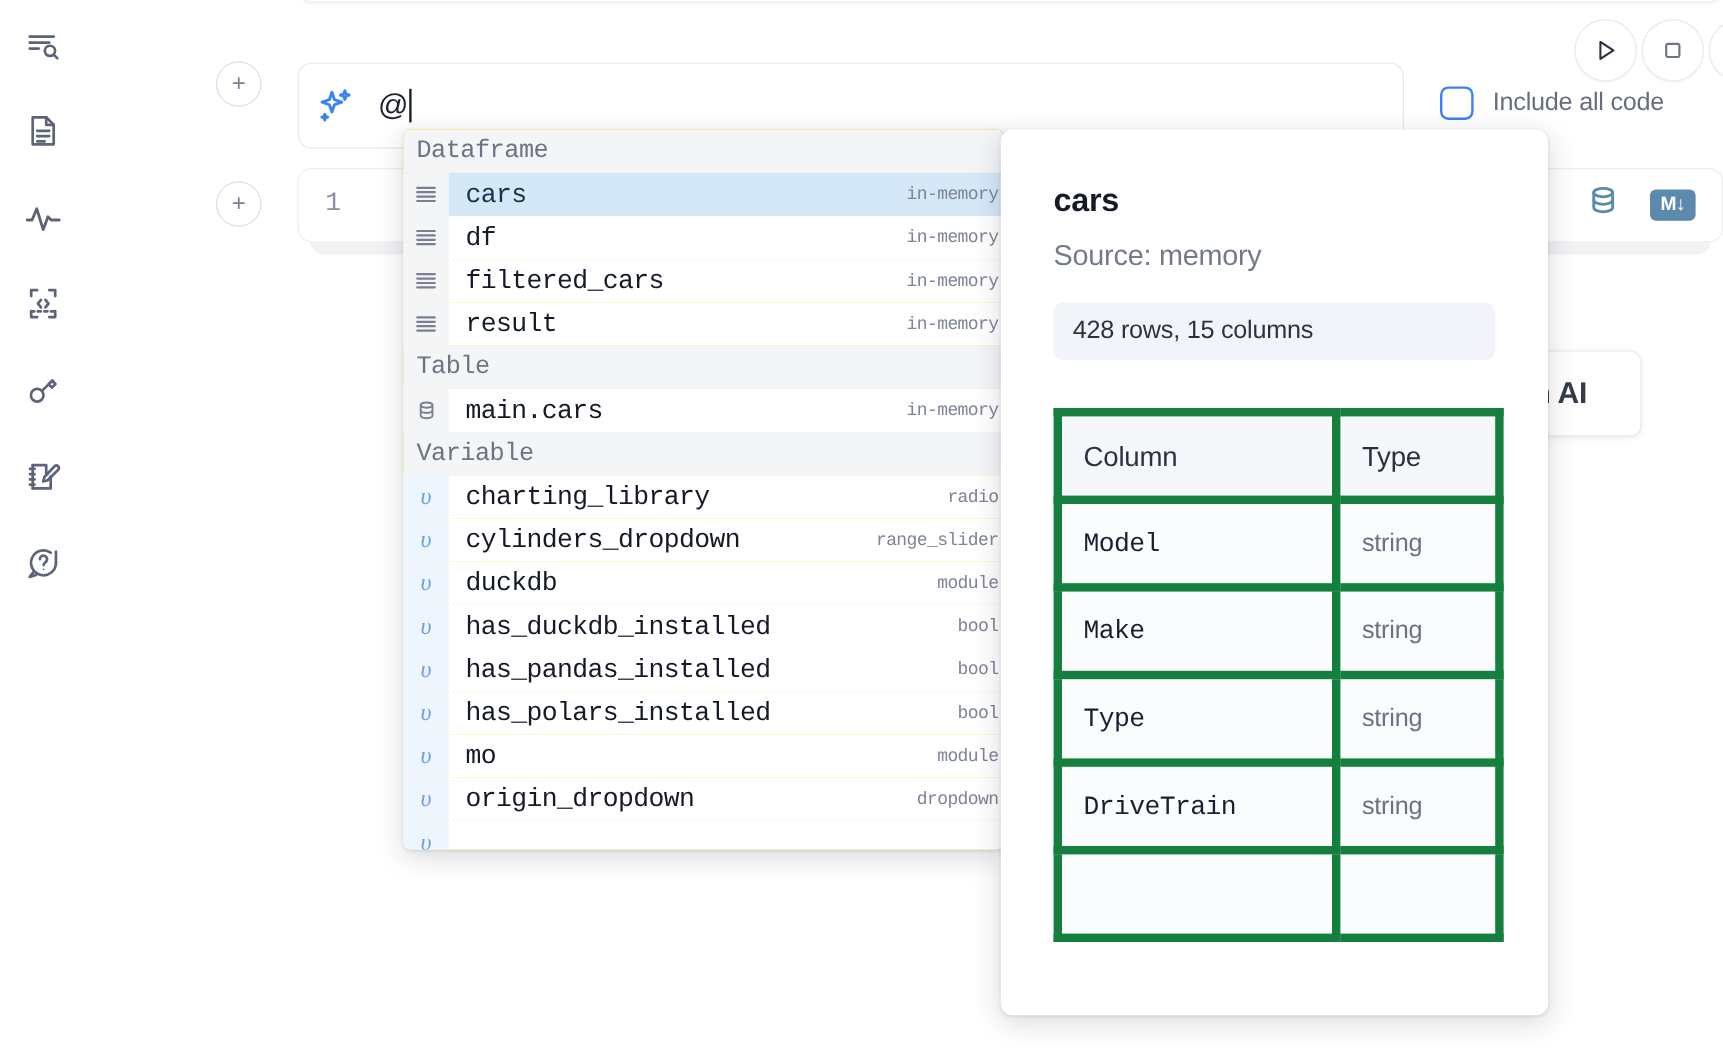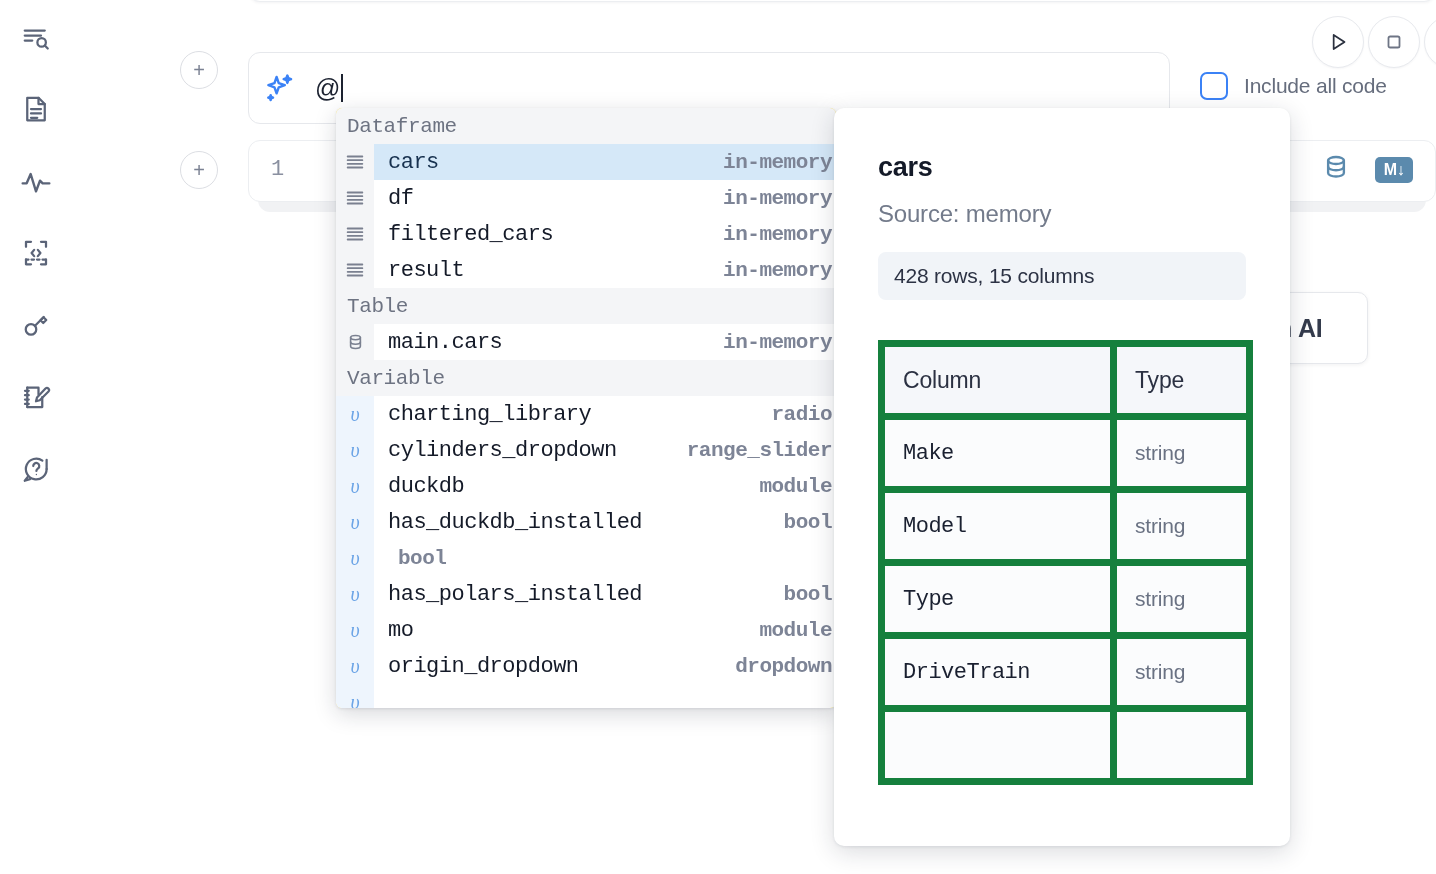--- a/index.html
+++ b/index.html
@@ -238,27 +238,26 @@
   .ac-name {
     font-family: "Liberation Mono", monospace;
     font-size: 22px;
     color: #141a28;
     letter-spacing: -0.5px;
     white-space: nowrap;
   }
   .ac-row.sel .ac-name { color: #17314f; }
   .ac-meta {
     font-family: "Liberation Mono", monospace;
-    font-size: 21px;
+    font-size: 15px;
     color: #7d8496;
     letter-spacing: -0.5px;
     white-space: nowrap;
     flex: 0 0 auto;
     margin-left: 10px;
-    font-weight: bold;
   }
 
   
   .detail {
     position: absolute;
     left: 834px; top: 108px;
     width: 456px; height: 738px;
     background: #ffffff;
     border-radius: 10px;
     box-shadow: 0 6px 24px rgba(25,32,50,.16), 0 1px 3px rgba(25,32,50,.09);
@@ -537,20 +536,21 @@
         <div class="ac-row var">
           <div class="ac-gutter">υ</div>
           <div class="ac-label-wrap">
             <span class="ac-name">has_duckdb_installed</span>
             <span class="ac-meta">bool</span>
           </div>
         </div>
         <div class="ac-row var">
           <div class="ac-gutter">υ</div>
           <div class="ac-label-wrap">
+            <span class="ac-name">has_pandas_installed</span>
             <span class="ac-meta">bool</span>
           </div>
         </div>
         <div class="ac-row var">
           <div class="ac-gutter">υ</div>
           <div class="ac-label-wrap">
             <span class="ac-name">has_polars_installed</span>
             <span class="ac-meta">bool</span>
           </div>
         </div>
@@ -584,25 +584,25 @@
     <div class="detail-badge">428 rows, 15 columns</div>
     <table class="detail-table">
       <thead>
         <tr>
           <th>Column</th>
           <th>Type</th>
         </tr>
       </thead>
       <tbody id="detail-body">
           <tr>
-            <td class="col">Make</td>
+            <td class="col">Model</td>
             <td class="typ">string</td>
           </tr>
           <tr>
-            <td class="col">Model</td>
+            <td class="col">Make</td>
             <td class="typ">string</td>
           </tr>
           <tr>
             <td class="col">Type</td>
             <td class="typ">string</td>
           </tr>
           <tr>
             <td class="col">DriveTrain</td>
             <td class="typ">string</td>
           </tr>

